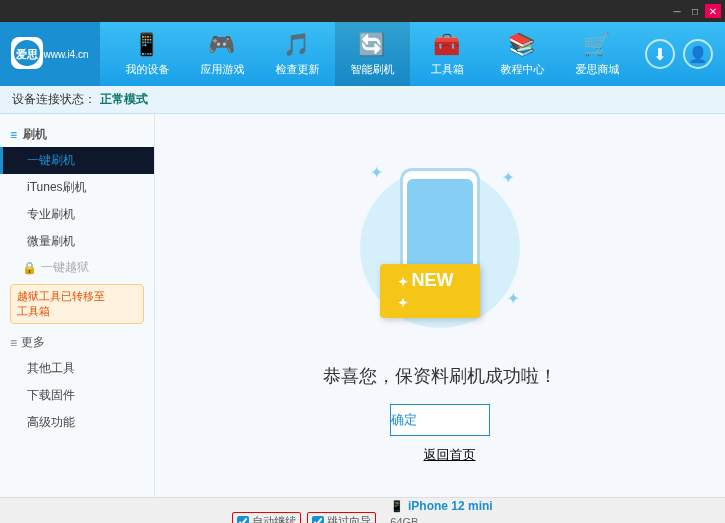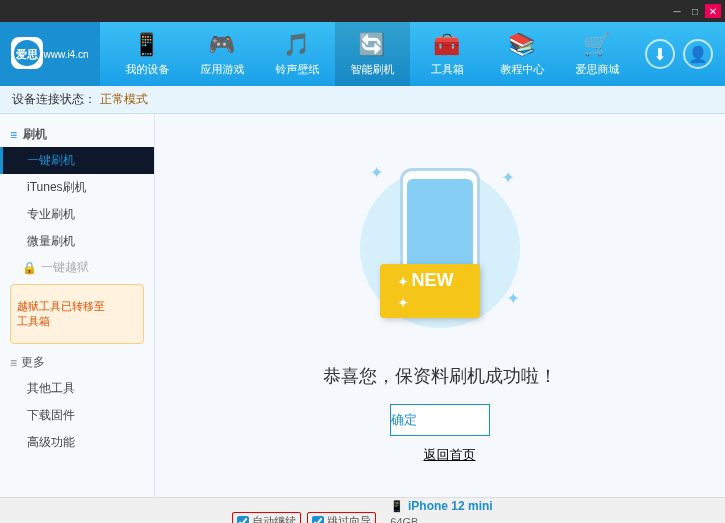--- a/index.html
+++ b/index.html
@@ -91,21 +91,21 @@
       height: 28px;
       background: #e8f4fb;
       border-bottom: 1px solid #c8e0ef;
       display: flex;
       align-items: center;
       padding: 0 12px;
       font-size: 12px;
       color: #555;
     }
     .status-bar .status-label { color: #333; margin-right: 4px; }
-    .status-bar .status-value { color: #a16207; font-weight: normal; }
+    .status-bar .status-value { color: #0f766e; font-weight: bold; }
 
     
     .main-layout {
       display: flex;
       height: calc(523px - 22px - 64px - 28px - 26px);
     }
 
     
     .sidebar {
       width: 155px;
@@ -148,21 +148,21 @@
       color: #aaa;
       display: flex;
       align-items: center;
       gap: 4px;
     }
     .sidebar-notice {
       margin: 4px 10px;
       background: #fff3e0;
       border: 1px solid #ffcc80;
       border-radius: 4px;
-      padding: 14px 6px;
+      padding: 4px 6px;
       font-size: 11px;
       color: #e65100;
     }
     .sidebar-more-title {
       display: flex;
       align-items: center;
       padding: 4px 10px;
       font-size: 12px;
       color: #555;
       margin-top: 6px;
@@ -358,21 +358,21 @@
     <div class="nav-item">
       <span class="nav-icon">📱</span>
       <span>我的设备</span>
     </div>
     <div class="nav-item">
       <span class="nav-icon">🎮</span>
       <span>应用游戏</span>
     </div>
     <div class="nav-item">
       <span class="nav-icon">🎵</span>
-      <span>铃声壁纸</span>
+      <span>检查更新</span>
     </div>
     <div class="nav-item active">
       <span class="nav-icon">🔄</span>
       <span>智能刷机</span>
     </div>
     <div class="nav-item">
       <span class="nav-icon">🧰</span>
       <span>工具箱</span>
     </div>
     <div class="nav-item">

